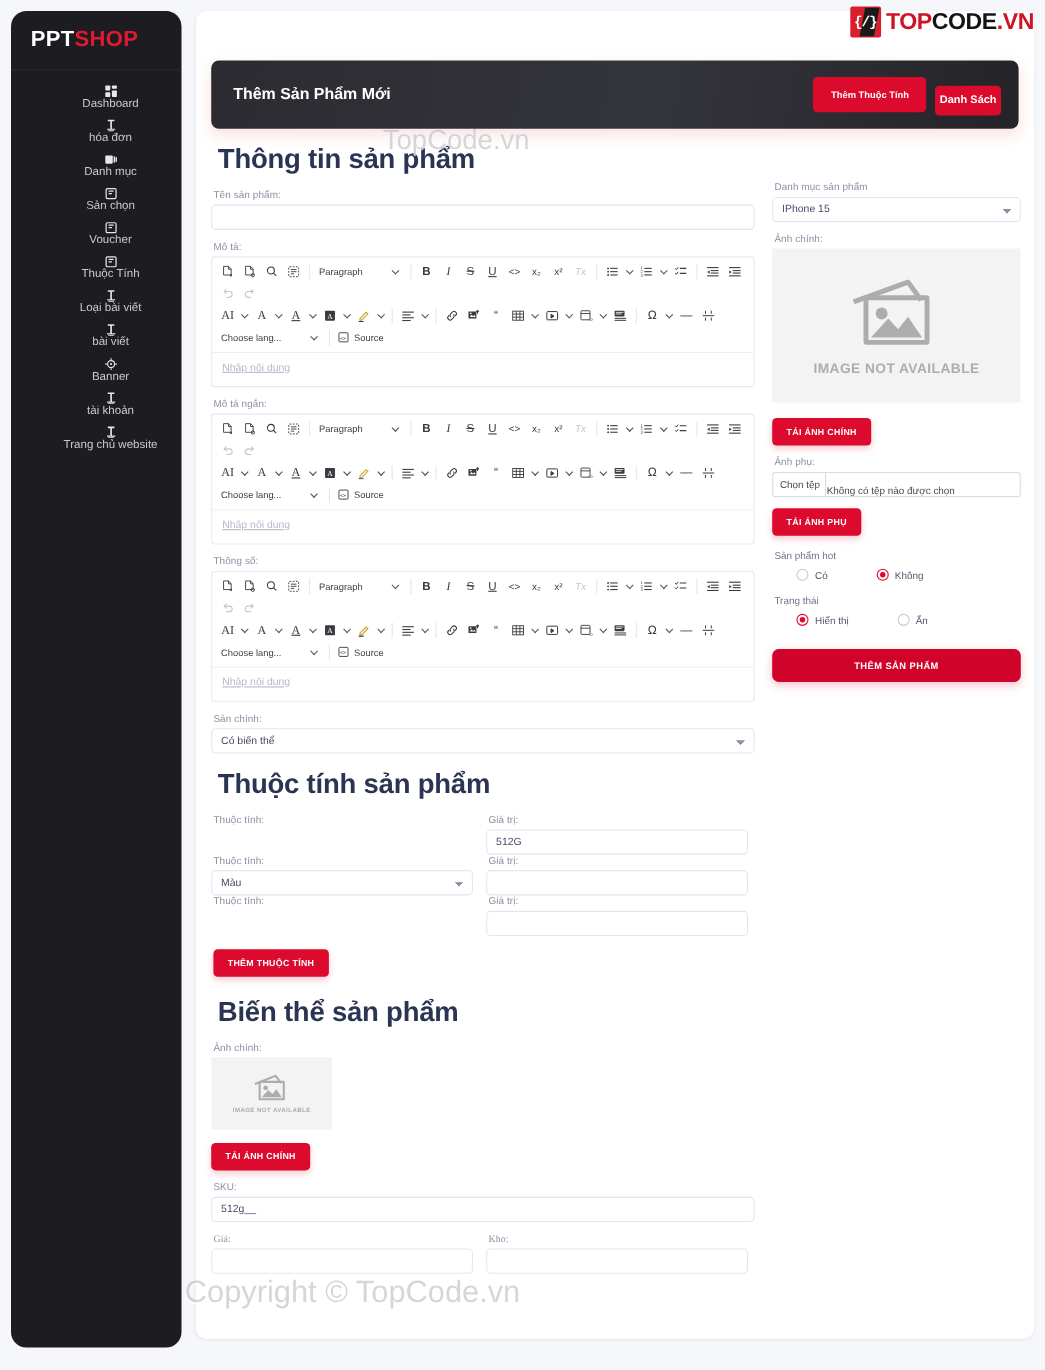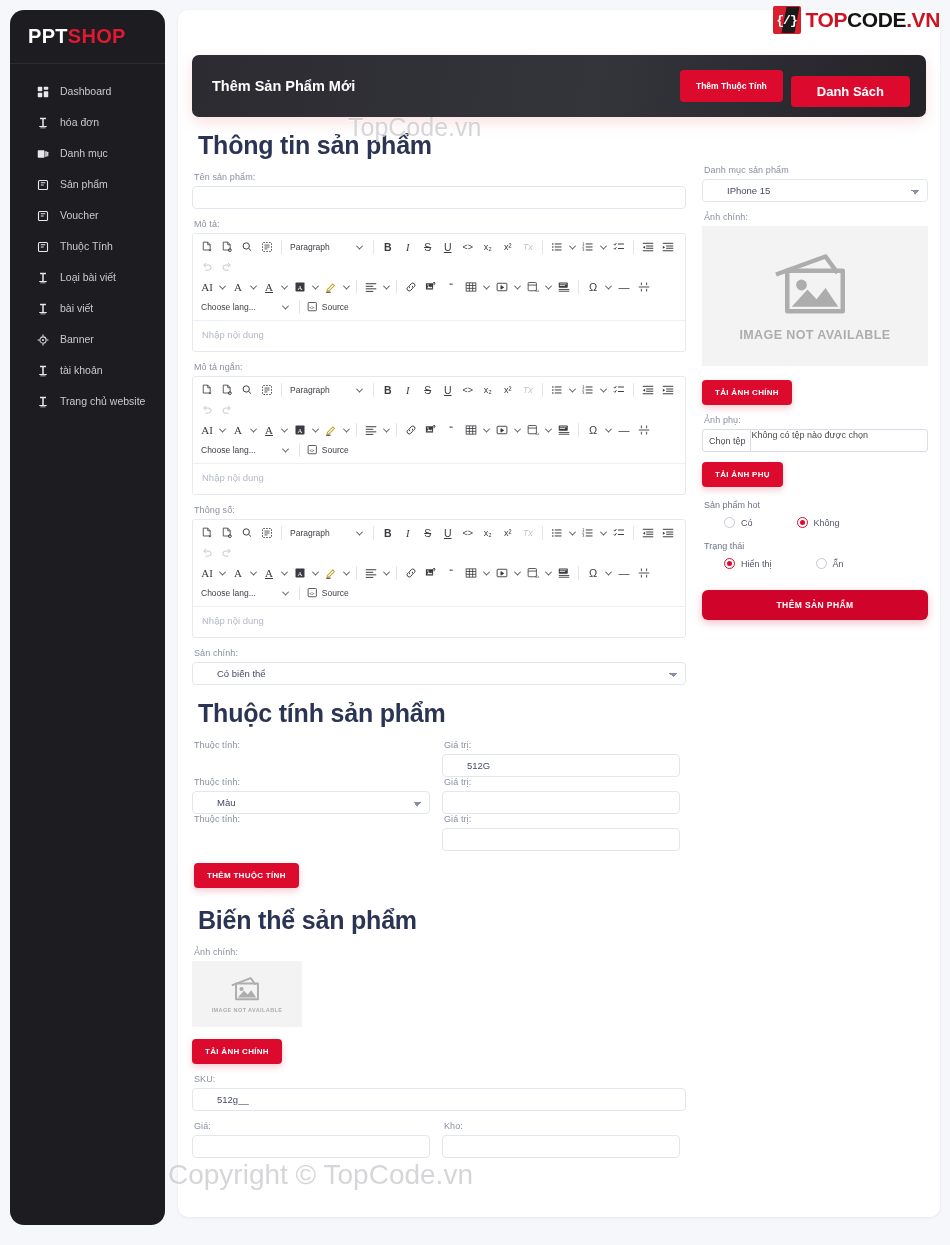--- a/index.html
+++ b/index.html
@@ -23,24 +23,25 @@
   .brand {
     height: 54px; display: flex; align-items: center;
     padding-left: 18px;
     border-bottom: 1px solid #2c2c33;
     font-size: 20px; font-weight: bold; letter-spacing: .3px;
   }
   .brand .b-ppt { color: #ffffff; }
   .brand .b-shop { color: #e01933; }
   .nav { padding-top: 12px; }
   .nav-item {
-    display: flex; align-items: center; gap: 11px;
+    display: flex; align-items: center; 
     height: 31px; padding-left: 26px;
     color: #c9cace; font-size: 10.5px;
     cursor: pointer;
+    flex-direction: column;
   }
   .nav-ico {
     width: 13px; height: 13px; flex: 0 0 13px;
     display: flex; align-items: center; justify-content: center;
     color: #e8e8ea;
   }
   .nav-ico svg { width: 12px; height: 12px; display: block; }
   .nav-label { line-height: 1; white-space: nowrap; }
 
   
@@ -92,21 +93,21 @@
     box-shadow: 0 5px 14px rgba(220,60,70,.16);
   }
   .hdr-title { color: #fff; font-size: 14.5px; font-weight: bold; }
   .hdr-btns { display: flex; align-items: center; gap: 8px; }
   .btn-red {
     background: #dc0a2d; color: #fff;
     border: none; border-radius: 4px;
     font-family: inherit; font-weight: bold; cursor: pointer;
   }
   .hdr-btn-1 { padding: 11px 16px; font-size: 8.5px; }
-  .hdr-btn-2 { padding: 8px 26px; font-size: 13px; margin-top: 11px; }
+  .hdr-btn-2 { padding: 8px 4px; font-size: 10px; margin-top: 11px; }
 
   
   .wm {
     position: absolute; pointer-events: none; user-select: none;
     color: rgba(120,120,128,.30);
     font-weight: normal; white-space: nowrap;
     text-shadow: 0 1px 0 rgba(255,255,255,.75);
     z-index: 4;
   }
   .wm-1 { left: 348px; top: 113px; font-size: 25px; }
@@ -123,21 +124,21 @@
   }
   .fld { margin-bottom: 10px; }
   .lbl {
     display: block; font-size: 9px; color: #8a8fa3;
     margin: 0 0 4px 2px; letter-spacing: .1px;
   }
   .inp {
     width: 100%; height: 23px;
     border: 1px solid #e3e6ee; border-radius: 4px;
     background: #fff; font-size: 9.5px; color: #46496a;
-    padding: 0 24px; font-family: inherit; outline: none;
+    padding: 0 8px; font-family: inherit; outline: none;
   }
   .inp::placeholder { color: #b7bbcb; }
   select.inp {
     appearance: none; -webkit-appearance: none;
     background-image:
       linear-gradient(45deg, transparent 50%, #8a8fa3 50%),
       linear-gradient(135deg, #8a8fa3 50%, transparent 50%);
     background-position: calc(100% - 12px) 9.5px, calc(100% - 8px) 9.5px;
     background-size: 4.5px 4.5px, 4.5px 4.5px;
     background-repeat: no-repeat;
@@ -173,21 +174,21 @@
   .tsep { width: 1px; height: 14px; background: #e4e6ed; margin: 0 4px; }
   .tsel {
     height: 20px; min-width: 76px; padding: 0 4px;
     display: inline-flex; align-items: center; justify-content: space-between;
     font-size: 8.5px; color: #3d3d45; cursor: pointer; border-radius: 2px; gap: 19px;
   }
   .tsel .caret { margin-left: 5px; }
   .tsel-lang { min-width: 66px; }
   .ck-body {
     min-height: 30px; padding: 8px 9px;
-    font-size: 9.5px; color: #b5b9c8;
+    font-size: 9.5px; color: #b5b9c8; text-decoration: underline;
   }
   .tlabel { font-size: 8.5px; margin-left: 3px; color: #3d3d45; }
 
   
   .imgph {
     background: #f3f3f3; display: flex; flex-direction: column;
     align-items: center; justify-content: center; gap: 8px;
   }
   .imgph-main { width: 100%; height: 140px; }
   .imgph-var { width: 110px; height: 66px; gap: 4px; }
@@ -211,21 +212,21 @@
     background: #d0042a; color: #fff; border: none; border-radius: 6px;
     font-family: inherit; font-weight: bold; font-size: 8.5px;
     letter-spacing: .4px; padding: 10px 0; cursor: pointer;
     box-shadow: 0 3px 9px rgba(208,4,42,.25);
   }
 
   
   .fileinp {
     width: 100%; height: 23px; border: 1px solid #d9dce6;
     border-radius: 3px; background: #fff;
-    display: flex; align-items: flex-start; font-size: 9px; color: #4a4a4a;
+    display: flex; align-items: flex-end; font-size: 9px; color: #4a4a4a;
     overflow: hidden;
   }
   .fileinp .fbtn {
     padding: 0 4px 0 6px; height: 100%; display: flex; align-items: center;
     border-right: 1px solid #d9dce6; white-space: nowrap; cursor: pointer;
   }
   .fileinp .fname { padding-left: 1px; white-space: nowrap; }
 
   
   .radio-row { display: flex; align-items: center; gap: 0; margin: 7px 0 0 22px; }
@@ -242,21 +243,21 @@
     border-radius: 50%; background: #dc0a2d;
   }
   .rd-lbl { font-size: 9px; color: #52566b; }
   .grp-lbl { font-size: 9px; color: #6f7489; margin: 13px 0 0 2px; }
 
   
   .attr-row { display: flex; gap: 12px; }
   .attr-c1 { width: 238px; flex: 0 0 238px; }
   .attr-c2 { width: 238px; flex: 0 0 238px; }
   .two-col { display: flex; gap: 12px; }
-  .two-col > div { flex: 0 0 238px; width: 238px; }
+  .two-col > div { flex: 0 0 238px; width: 238px; font-family: Liberation Serif, serif; }
 </style>
 </head>
 <body>
 
 <div class="page">
 
   <aside class="sidebar">
     <div class="brand">
       <span class="b-ppt">PPT</span>
         <span class="b-shop">SHOP</span>
@@ -295,21 +296,21 @@
         <span class="nav-label">Danh mục</span>
       </div>
 
       <div class="nav-item">
         <span class="nav-ico">
             <svg viewBox="0 0 16 16" fill="none" stroke="currentColor" stroke-width="1.5">
               <rect x="2" y="2" width="12" height="12" rx="1.5"></rect>
               <path d="M5 5h6M5 8h4"></path>
             </svg>
           </span>
-        <span class="nav-label">Sản phẩm</span>
+        <span class="nav-label">Sản chọn</span>
       </div>
 
       <div class="nav-item">
         <span class="nav-ico">
             <svg viewBox="0 0 16 16" fill="none" stroke="currentColor" stroke-width="1.5">
               <rect x="2" y="2" width="12" height="12" rx="1.5"></rect>
               <path d="M5 5h6M5 8h4"></path>
             </svg>
           </span>
         <span class="nav-label">Voucher</span>

